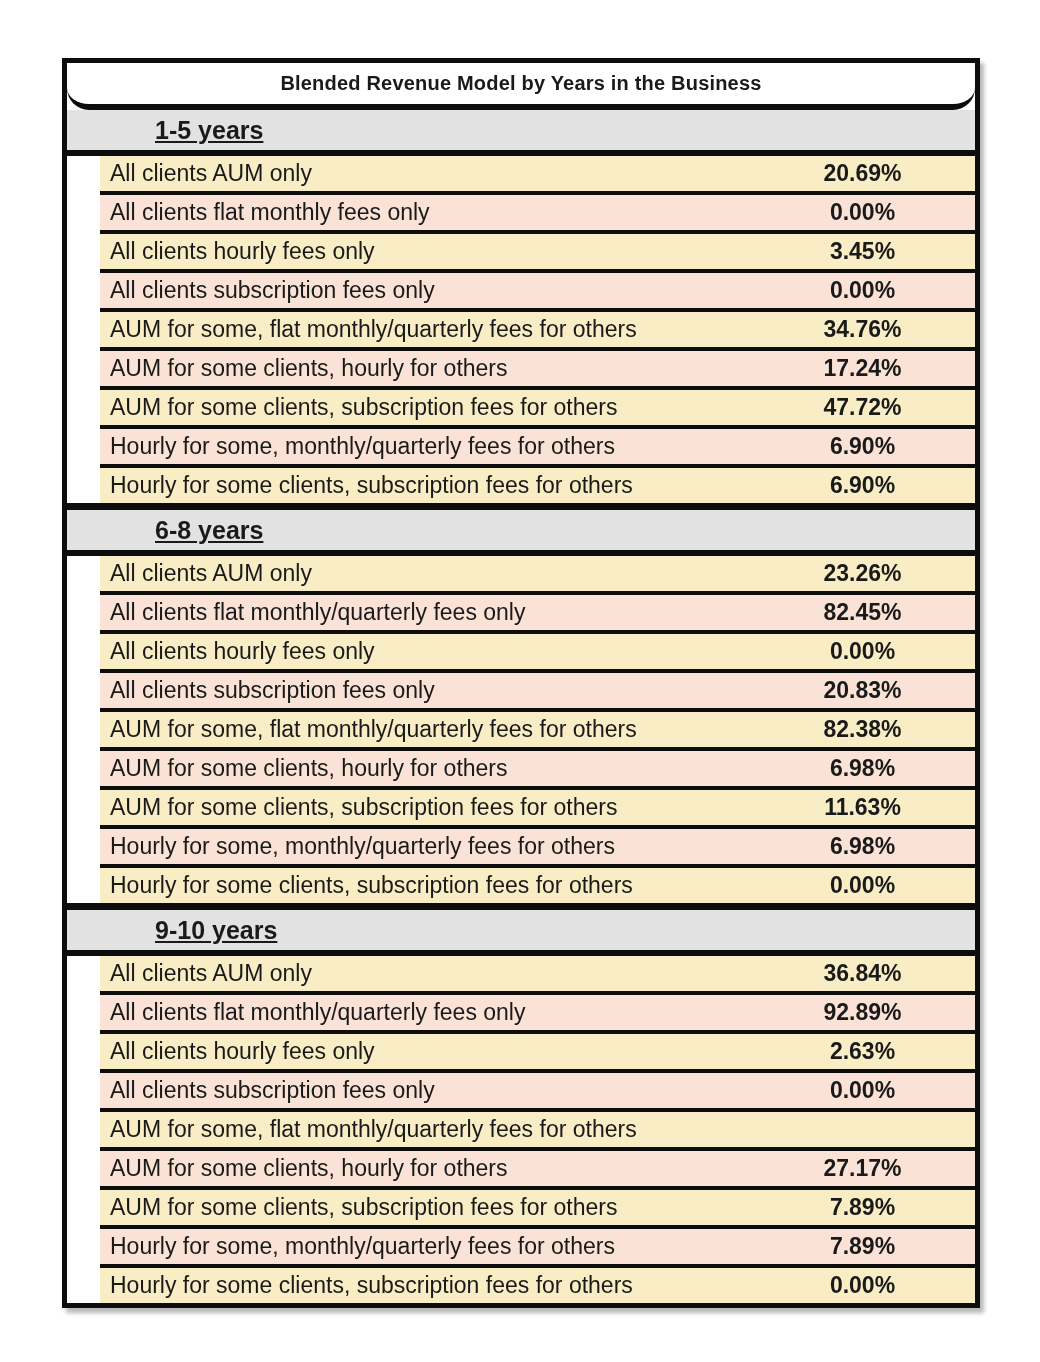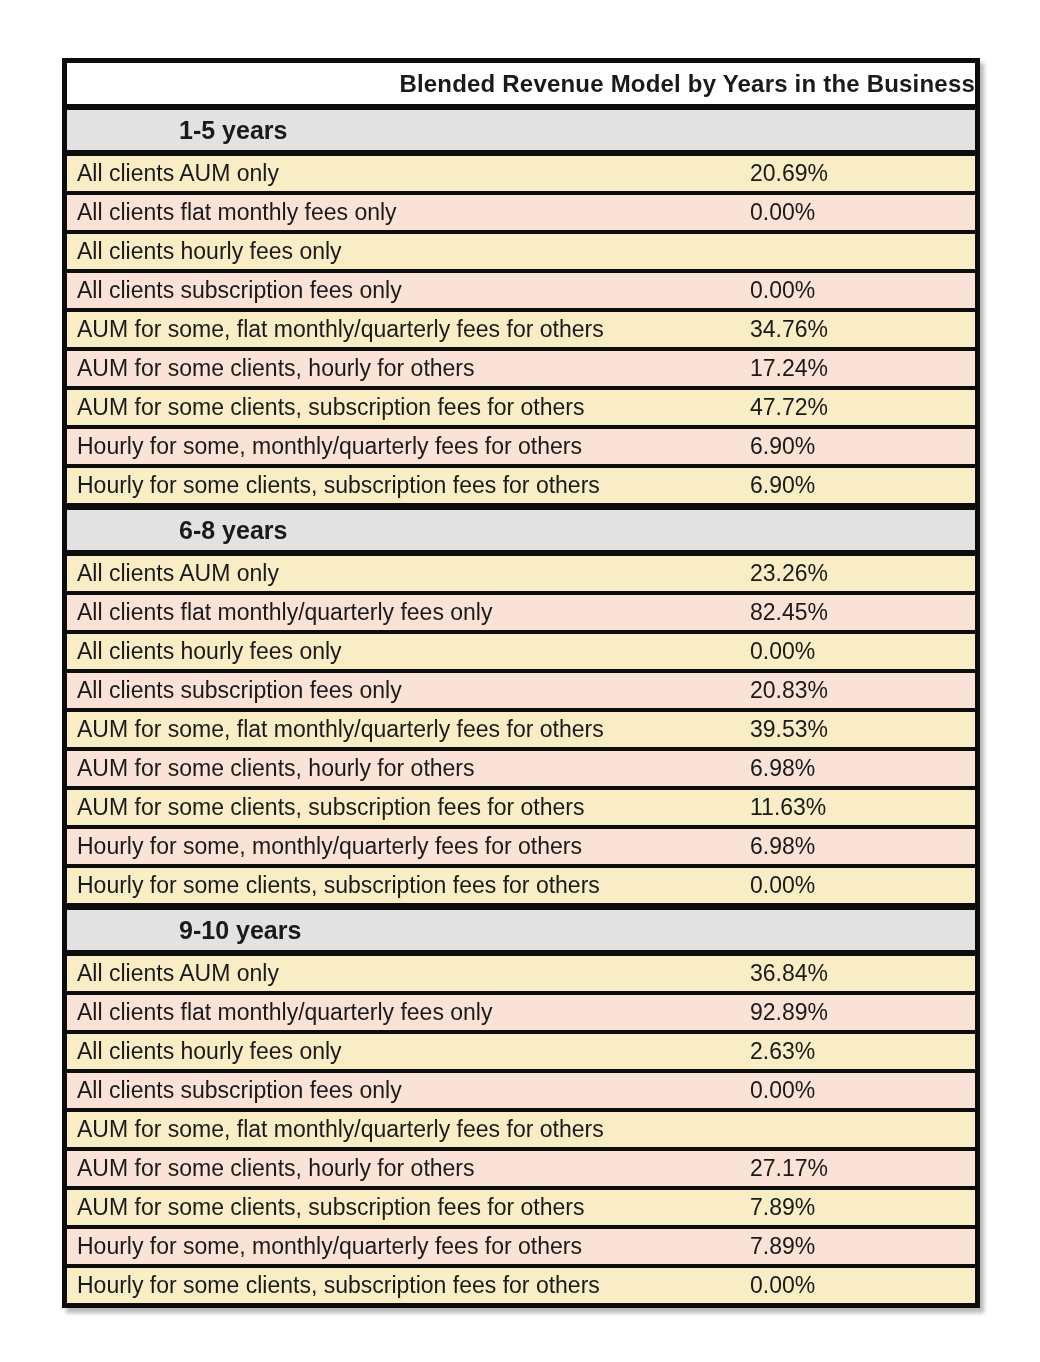--- a/index.html
+++ b/index.html
@@ -22,41 +22,42 @@
     position:absolute;left:62px;top:58px;width:918px;
     box-sizing:border-box;
     border:5px solid var(--border);
     background:#ffffff;
     box-shadow:4px 5px 4px rgba(0,0,0,0.28);
   }
   .title-row{
     background:var(--title-bg);
     border-bottom:6px solid var(--border);
     height:41px;line-height:41px;
-    text-align:right;
-    font-weight:bold;font-size:24px;
+    text-align:center;
+    font-weight:bold;font-size:20px;
     letter-spacing:0.2px;
+    border-radius:22px;
   }
   .section:not(:first-child){border-top:7px solid var(--border);}
   .section-header{
     background:var(--header-bg);
     border-bottom:6px solid var(--border);
     height:40px;line-height:40px;
-    padding-left:112px;
-    font-weight:bold;font-size:25px;
+    padding-left:88px;
+    font-weight:bold;font-size:25px;text-decoration:underline;
   }
   .row{
     display:flex;align-items:center;
-    height:35px;font-size:23px;
+    height:35px;font-size:23px;margin-left:33px;
   }
   .row + .row{border-top:4px solid var(--border);}
   .rows .row:nth-child(odd){background:var(--row-yellow);}
   .rows .row:nth-child(even){background:var(--row-pink);}
   .row .label{flex:1;padding-left:10px;white-space:nowrap;overflow:hidden;}
-  .row .value{width:225px;white-space:nowrap;}
+  .row .value{width:225px;text-align:center;white-space:nowrap;font-weight:bold;}
 </style>
 </head>
 <body>
 
 <div class="page">
   <div class="table-wrap">
     <div class="title-row">Blended Revenue Model by Years in the Business</div>
     <div>
   <section class="section">
     <div class="section-header">1-5 years</div>
@@ -66,20 +67,21 @@
     <div class="value">20.69%</div>
   </div>
 
   <div class="row">
     <div class="label">All clients flat monthly fees only</div>
     <div class="value">0.00%</div>
   </div>
 
   <div class="row">
     <div class="label">All clients hourly fees only</div>
+    <div class="value">3.45%</div>
   </div>
 
   <div class="row">
     <div class="label">All clients subscription fees only</div>
     <div class="value">0.00%</div>
   </div>
 
   <div class="row">
     <div class="label">AUM for some, flat monthly/quarterly fees for others</div>
     <div class="value">34.76%</div>
@@ -125,21 +127,21 @@
     <div class="value">0.00%</div>
   </div>
 
   <div class="row">
     <div class="label">All clients subscription fees only</div>
     <div class="value">20.83%</div>
   </div>
 
   <div class="row">
     <div class="label">AUM for some, flat monthly/quarterly fees for others</div>
-    <div class="value">39.53%</div>
+    <div class="value">82.38%</div>
   </div>
 
   <div class="row">
     <div class="label">AUM for some clients, hourly for others</div>
     <div class="value">6.98%</div>
   </div>
 
   <div class="row">
     <div class="label">AUM for some clients, subscription fees for others</div>
     <div class="value">11.63%</div>

